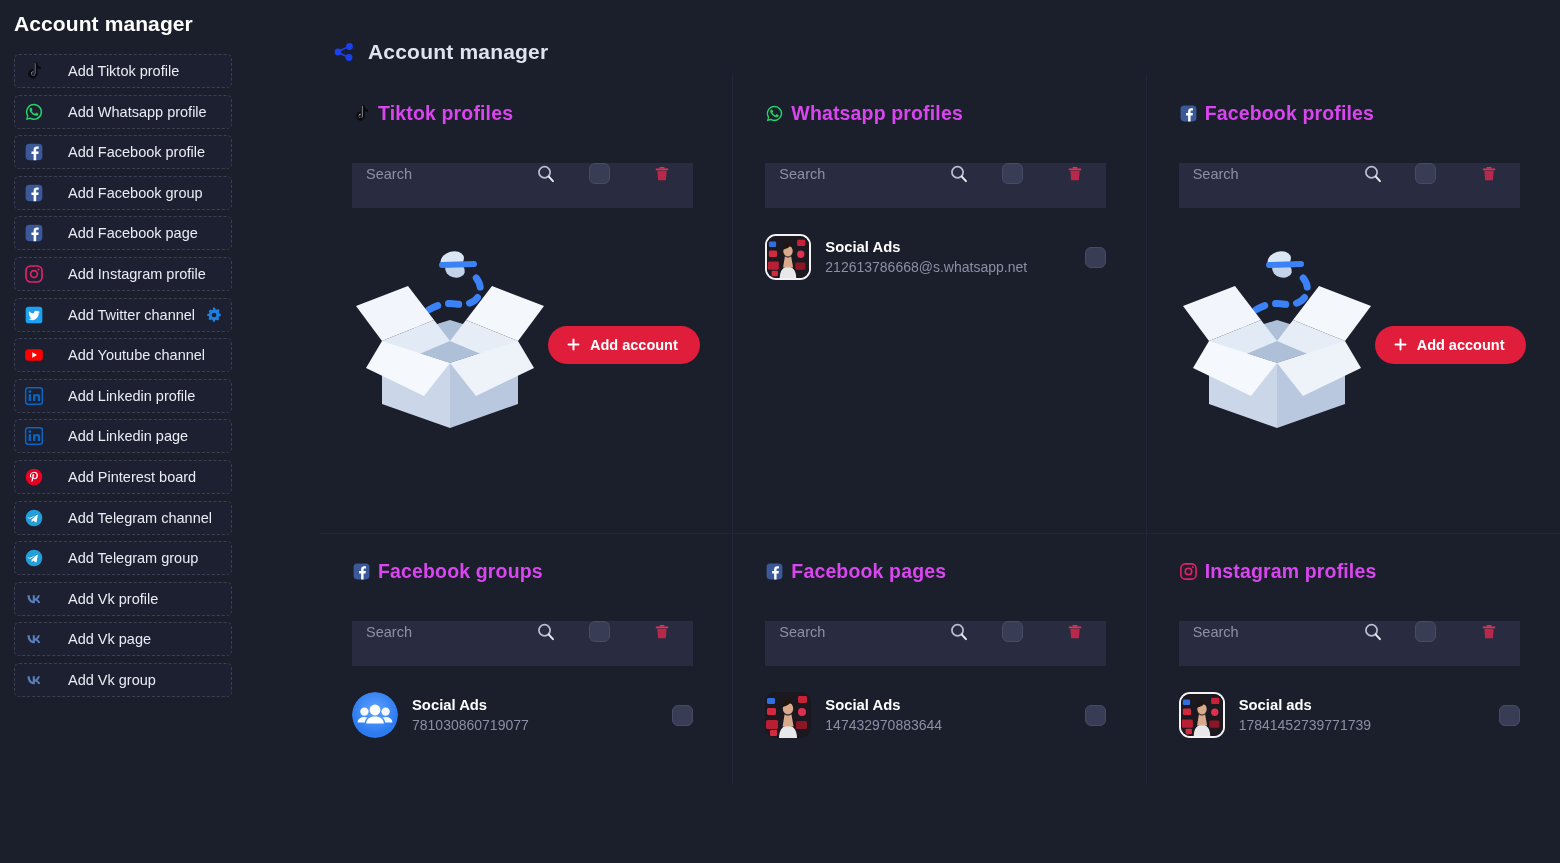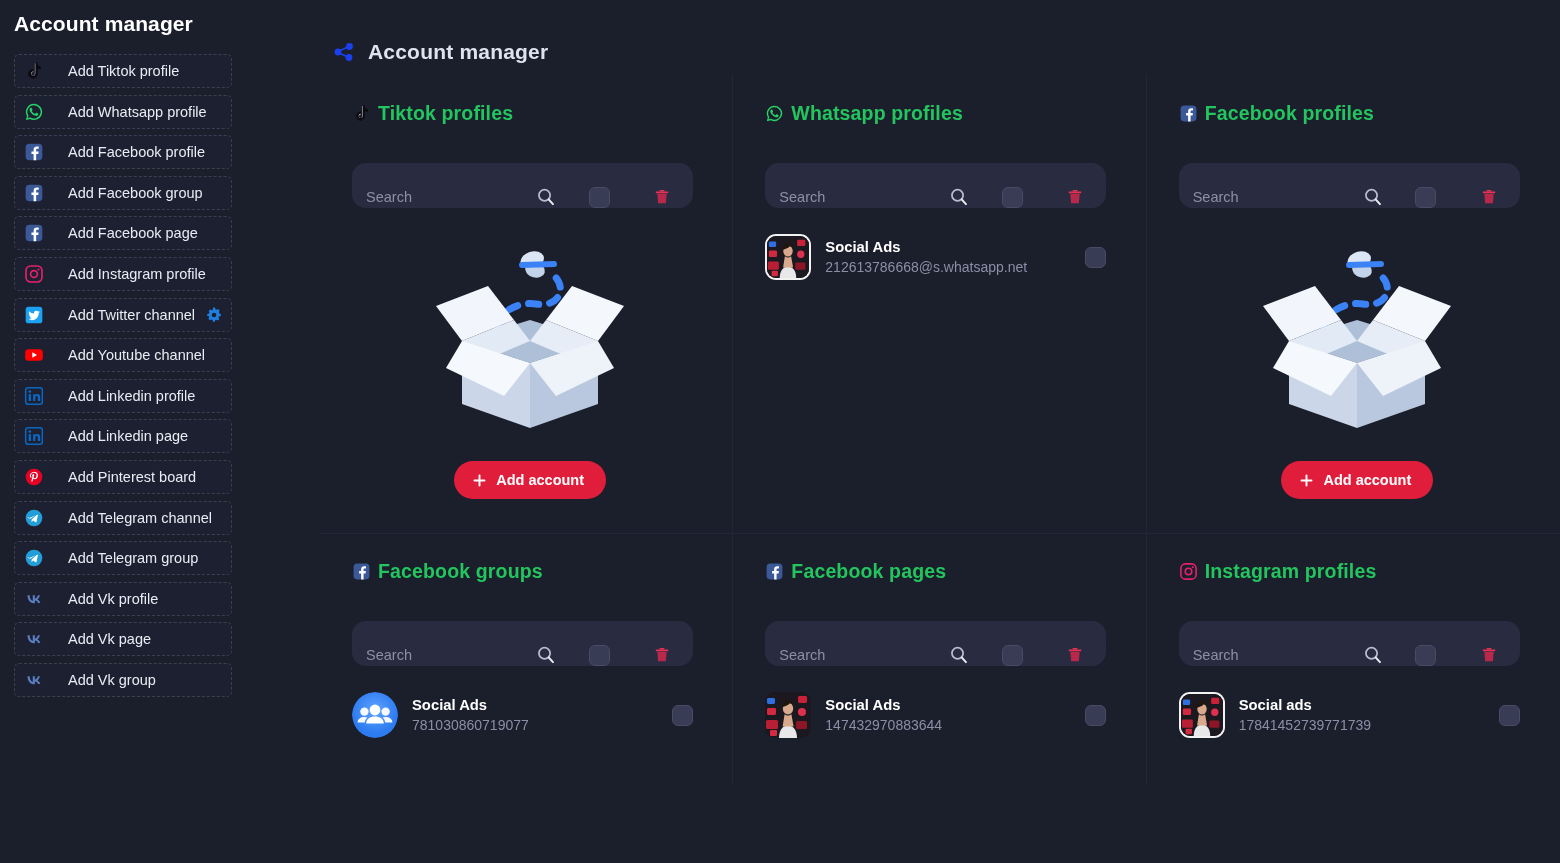--- a/index.html
+++ b/index.html
@@ -81,27 +81,27 @@
     padding: 28px 24px 20px 32px;
     min-height: 460px;
     border-right: 1px solid #23263a;
     border-bottom: 1px solid #23263a;
   }
   .cell.last-col { border-right: none; }
   .cell.row2 { min-height: 250px; border-bottom: none; padding-top: 26px; }
 
   .card-head { display: flex; align-items: center; margin-bottom: 38px; }
   .card-head .ch-ico { width: 19px; height: 19px; margin-right: 7px; flex: 0 0 19px; display:flex; align-items:center; justify-content:center;}
-  .card-head .ch-title { color: #22c55e; font-size: 19.5px; font-weight: 700; letter-spacing: .15px; }
+  .card-head .ch-title { color: #d946ef; font-size: 19.5px; font-weight: 700; letter-spacing: .15px; }
 
   
   .searchbar {
-    display: flex; align-items: flex-end;
+    display: flex; align-items: flex-start;
     background: #292c40;
-    border-radius: 14px;
+    border-radius: 0;
     height: 45px;
     width: 341px;
     overflow: hidden;
   }
   .sb-input-wrap { flex: 1 1 auto; display: flex; align-items: center; padding: 0 10px 0 14px; }
   .sb-input {
     background: transparent; border: none; outline: none;
     color: #cfd3e2; font-size: 14.5px;
     font-family: "Liberation Sans", sans-serif;
     flex: 1 1 auto; width: 10px;
@@ -113,21 +113,21 @@
   .chkbox {
     width: 21px; height: 21px;
     background: #383c55;
     border: 1px solid #474b66;
     border-radius: 6px;
   }
   .trash { width: 20px; height: 22px; }
 
   
   .empty-wrap {
-    display: flex; flex-direction: column;
+    display: flex; flex-direction: row;
     align-items: center; justify-content: flex-start;
     padding-top: 20px;
   }
   .empty-box { width: 196px; height: 205px; }
   .add-btn {
     margin-top: 28px;
     background: #e11d3c;
     color: #ffffff;
     border: none;
     border-radius: 22px;

